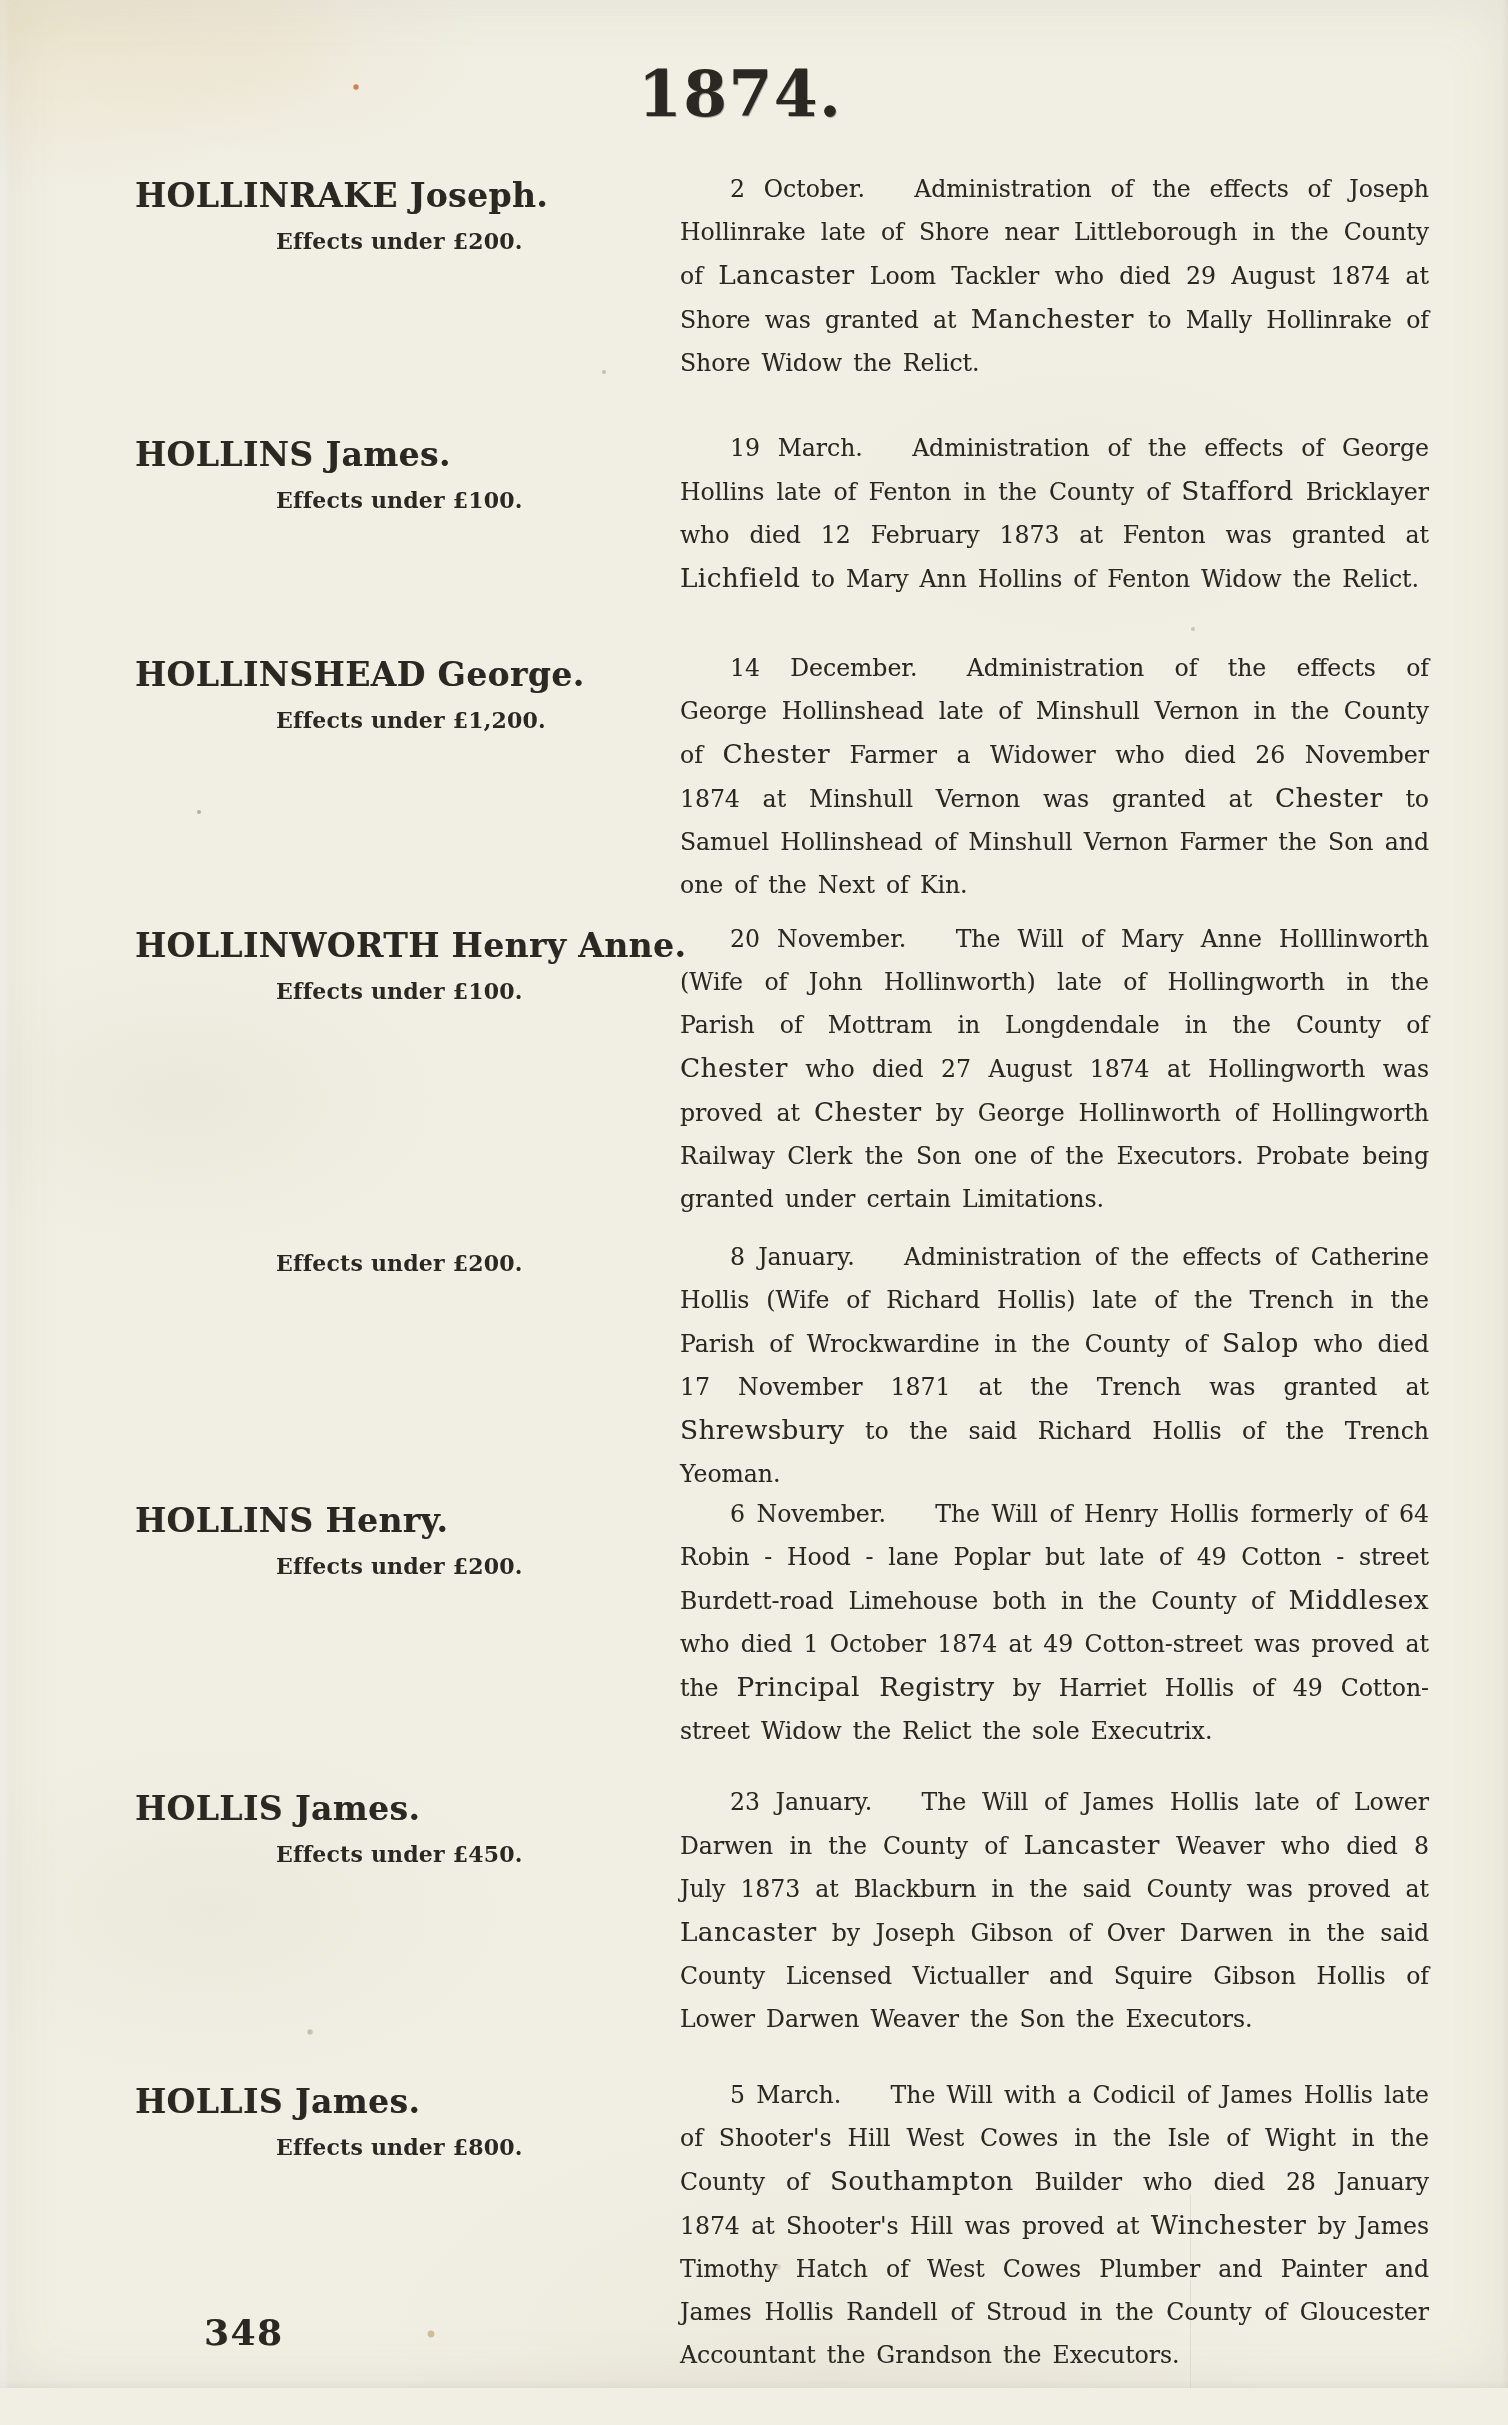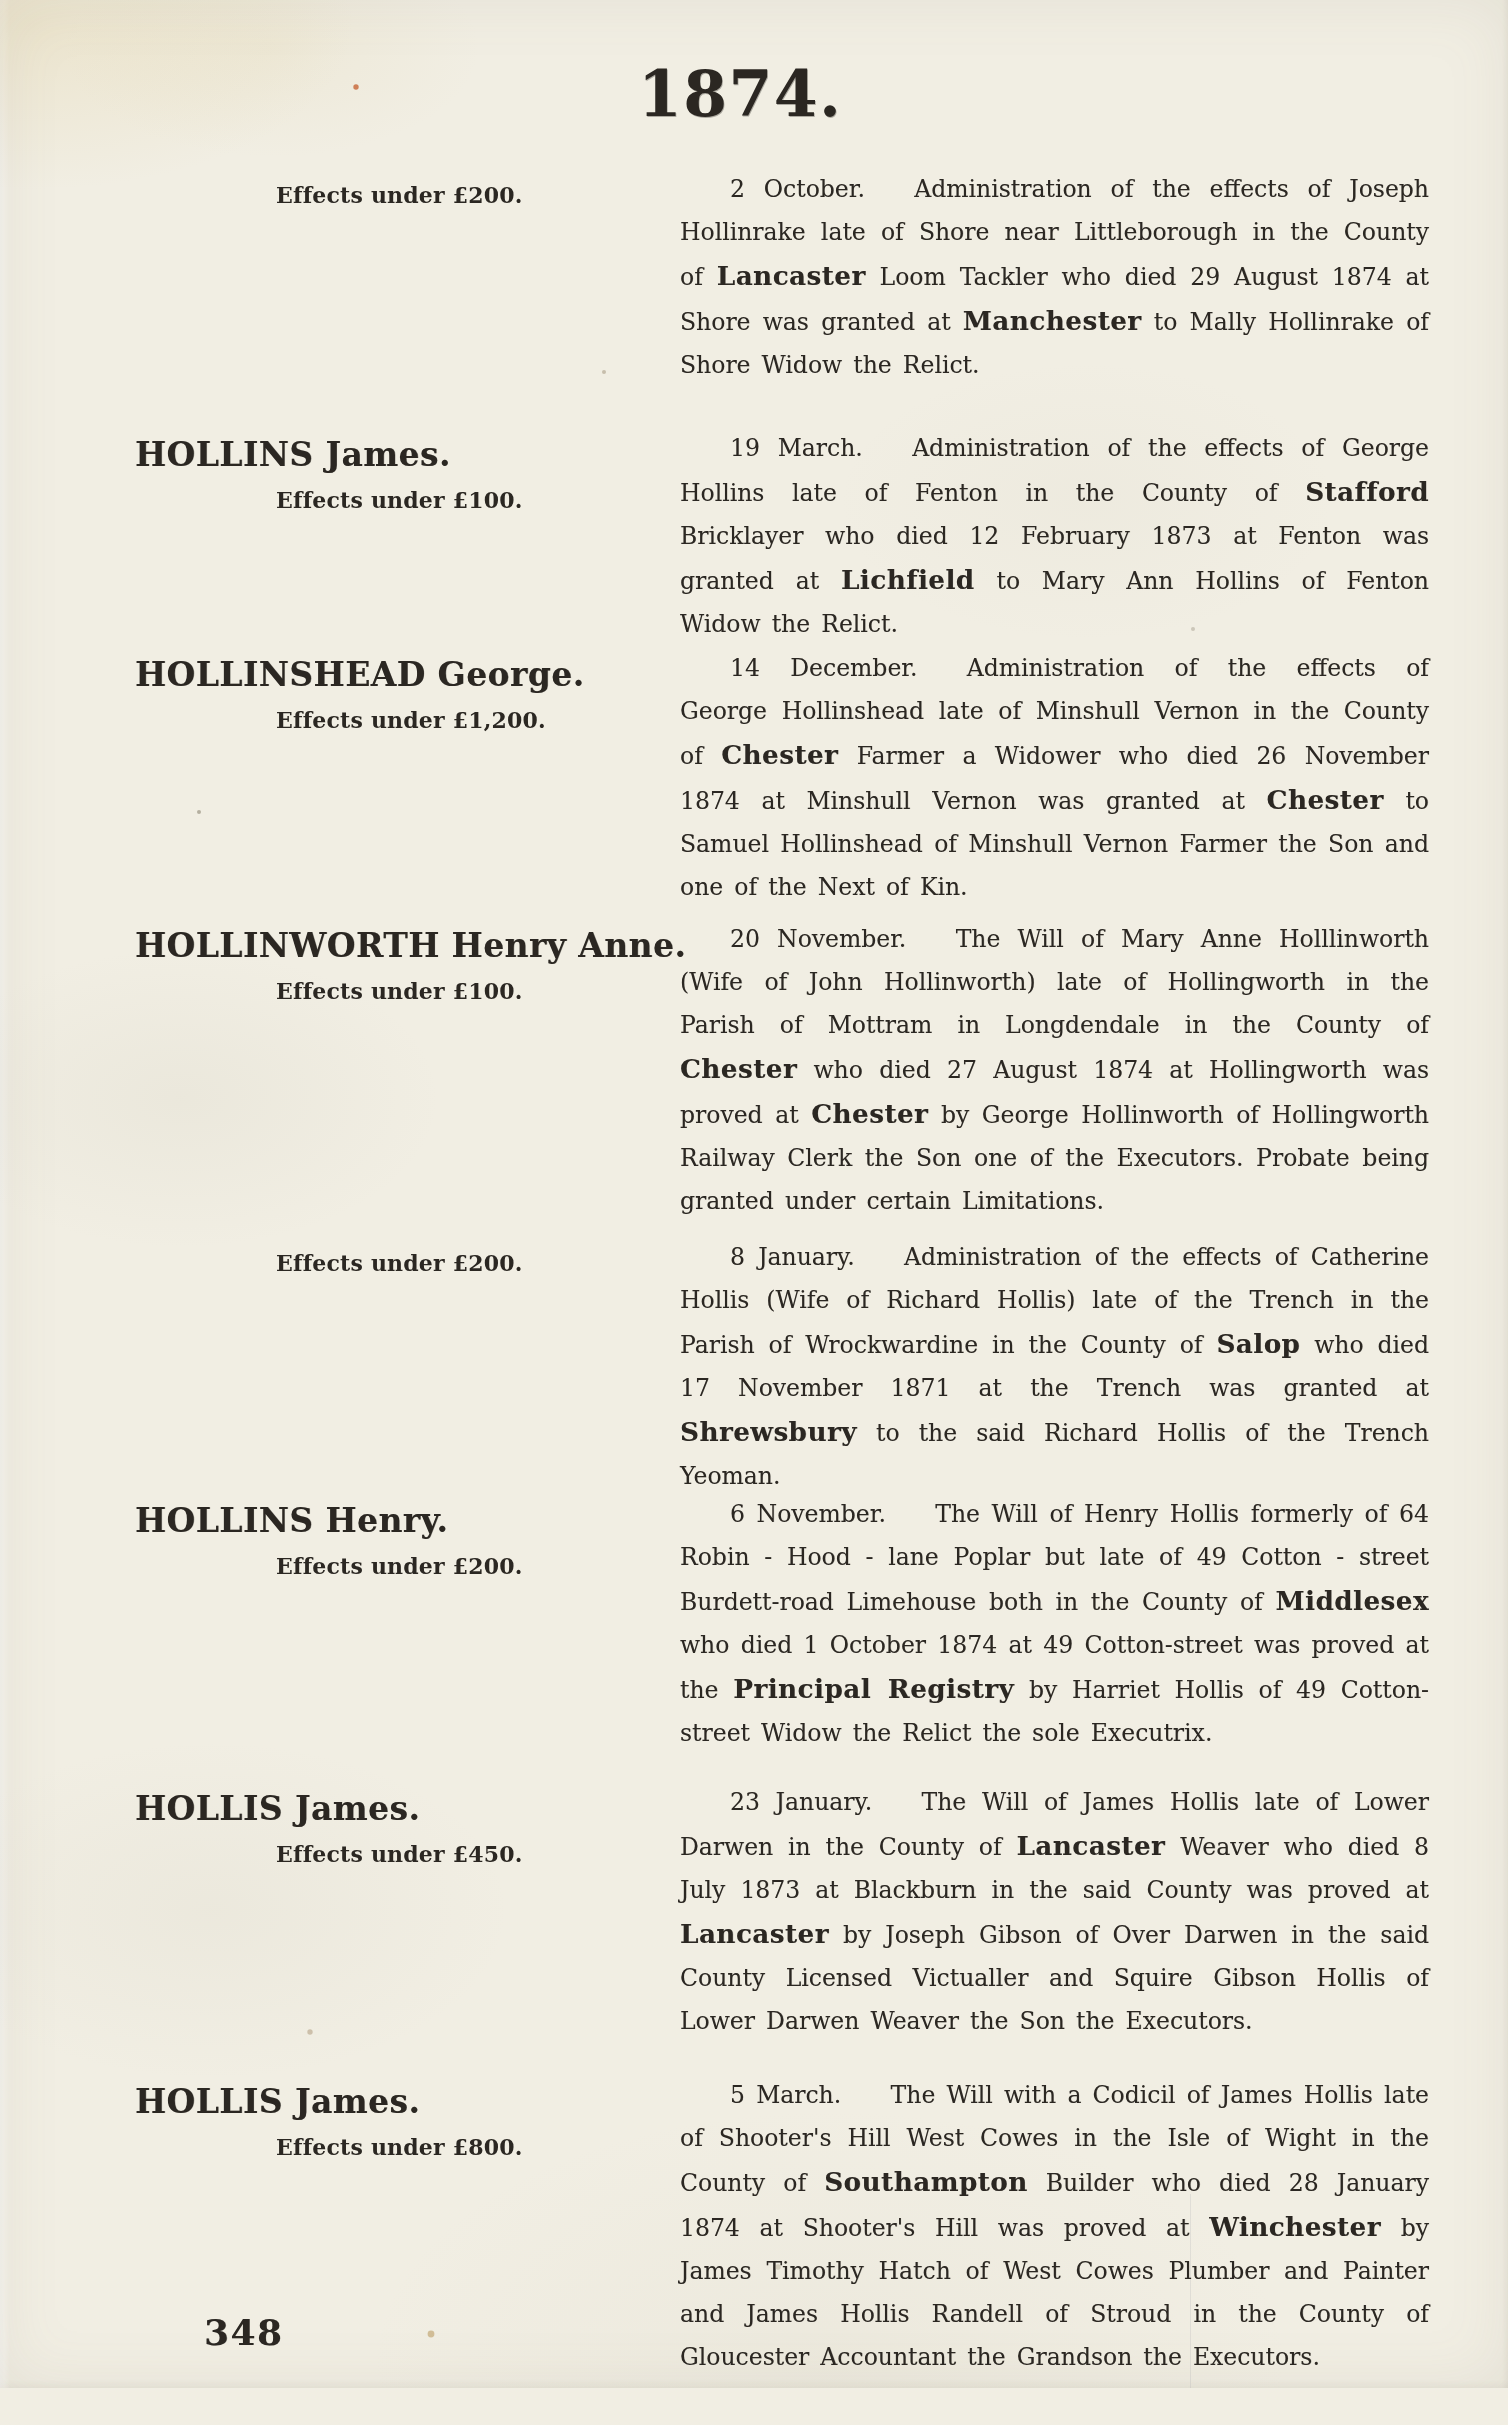--- a/index.html
+++ b/index.html
@@ -109,21 +109,21 @@
   .entry-body {
     margin: 0;
     font-size: 23.5px;
     line-height: 43px;
     text-align: justify;
     text-indent: 30px;
     word-spacing: 3.6px;
     text-shadow: 0.3px 0.3px 0 rgba(43,39,34,0.25);
   }
   .entry-body .bd {
-    font-weight: bold;
+    font-weight: normal;
     font-size: 1.12em;
     letter-spacing: 0.4px;
   }
   .entry-body .date {
     margin-right: 2.1em;
     margin-left: 20px;
   }
   .pagenum {
     position: absolute;
     left: 204px;
@@ -136,20 +136,21 @@
 </style>
 </head>
 <body>
 
 <div class="page">
 
   <h1 class="year">1874.</h1>
 
   <section class="entry" style="top:168px">
     <div class="left-col">
+      <h2 class="entry-name">HOLLINRAKE Joseph.</h2>
       <p class="entry-effects">Effects under £200.</p>
     </div>
     <div class="right-col">
       <p class="entry-body"><span class="date">2 October.</span><span>Administration of the effects of Joseph Hollinrake late of Shore near Littleborough in the County of </span><span class="bd">Lancaster</span><span> Loom Tackler who died 29 August 1874 at Shore was granted at </span><span class="bd">Manchester</span><span> to Mally Hollinrake of Shore Widow the Relict.</span></p>
     </div>
   </section>
 
   <section class="entry" style="top:427px">
     <div class="left-col">
       <h2 class="entry-name">HOLLINS James.</h2>

